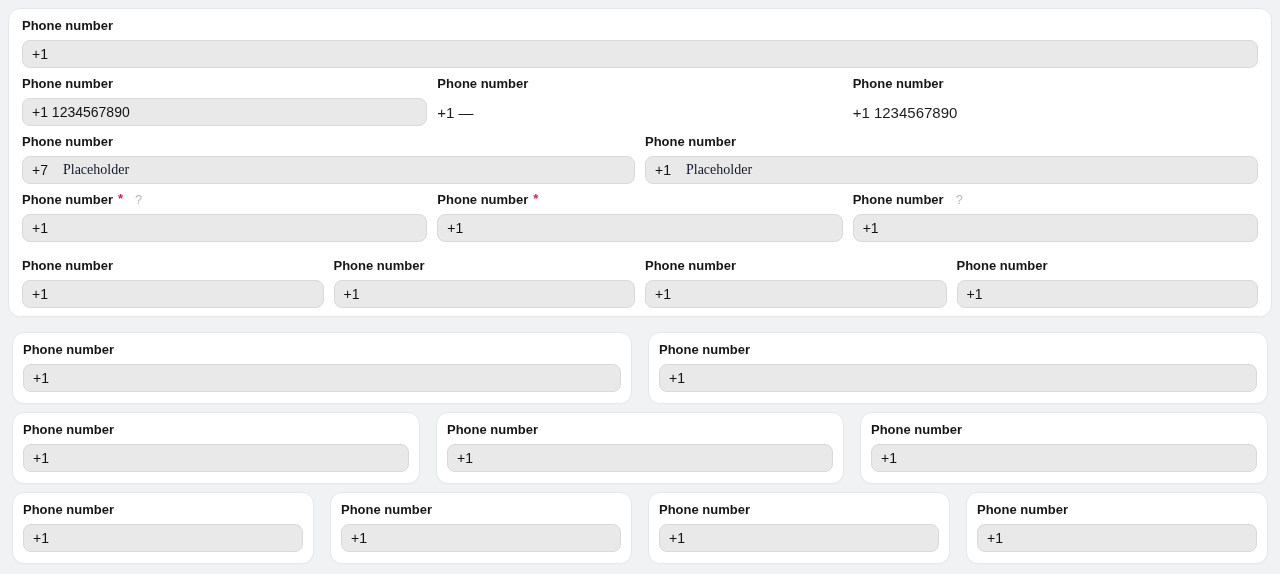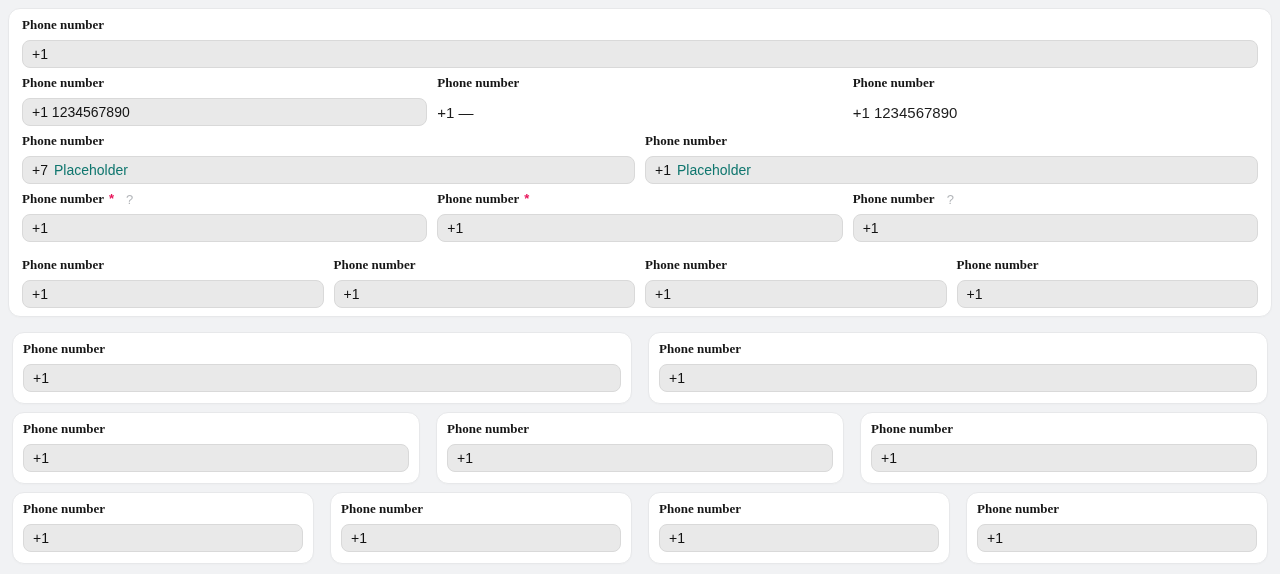--- a/index.html
+++ b/index.html
@@ -23,40 +23,40 @@
   }
 
   
   .main-card { padding: 9px 13px 8px; margin-bottom: 15px; }
   .frow { display: flex; gap: 10px; }
   .frow + .frow { margin-top: 8px; }
   .frow.gap-top { margin-top: 16px; }
   .f { flex: 1; min-width: 0; }
 
   .lbl-row { display: flex; align-items: center; height: 14px; margin-bottom: 8px; }
-  .lbl { font-size: 13px; font-weight: 700; color: #161616; white-space: nowrap; font-family: Liberation Serif, serif; }
+  .lbl { font-size: 13px; font-weight: 700; color: #161616; white-space: nowrap; }
   .req { color: #e8155a; font-size: 13px; font-weight: 700; margin-left: 5px; position: relative; top: -1px; }
   .help { color: #b3b6ba; font-size: 13px; font-weight: 400; margin-left: 12px; cursor: pointer; }
 
   .inp {
     height: 28px;
     background: #e9e9e9;
     border: 1px solid #d9d9d9;
     border-radius: 8px;
     display: flex;
     align-items: center;
     padding: 0 9px;
     font-size: 14px;
     color: #121212;
     box-sizing: border-box;
     cursor: text;
     white-space: nowrap;
     overflow: hidden;
   }
-  .inp .ph { color: #0f766e; margin-left: 6px; }
+  .inp .ph { color: #0f172a; margin-left: 15px; font-family: Liberation Serif, serif; }
 
   .plain {
     height: 28px;
     display: flex;
     align-items: center;
     font-size: 15px;
     color: #1c1c1c;
     white-space: nowrap;
   }
 

